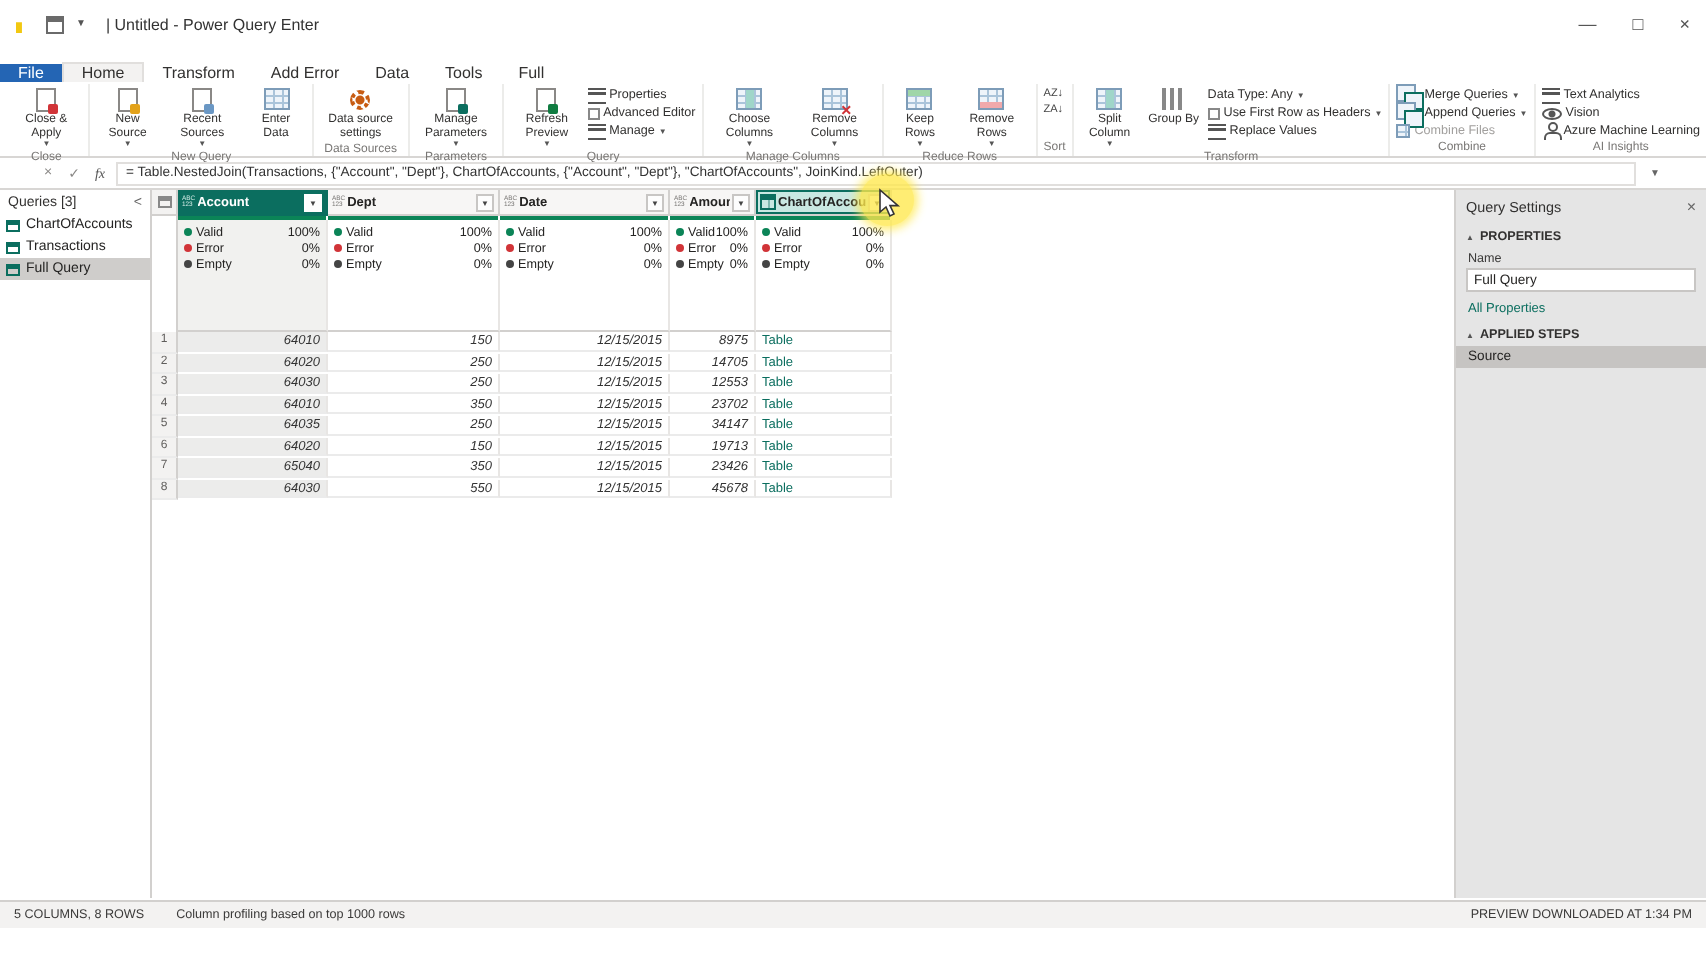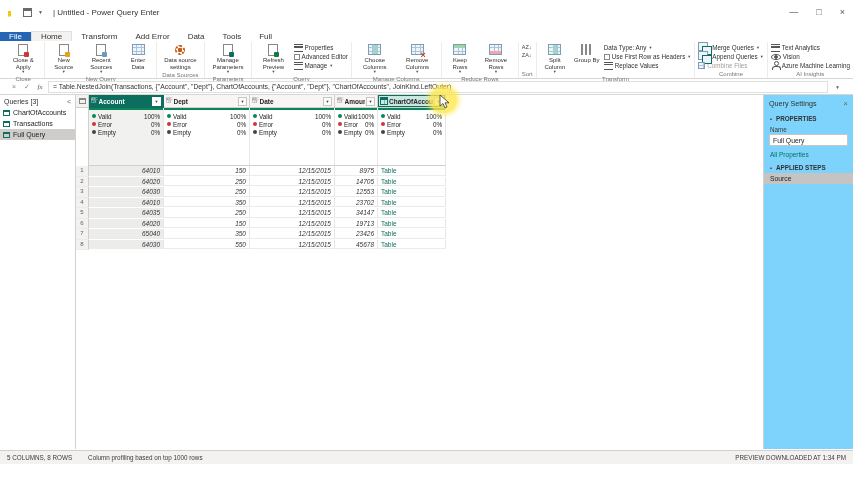--- a/index.html
+++ b/index.html
@@ -52,21 +52,21 @@
   .i-two::before,.i-two::after{content:"";position:absolute;width:8px;height:7px;border:1px solid #7d9cb8;background:#eef4fa}
   .i-two::after{left:4px;top:4px;border-color:var(--teal)}
   .i-eye{width:10px;height:6px;border:1px solid #555;border-radius:50%;background:radial-gradient(circle,#555 1.5px,transparent 2px)}
   .i-lines{width:9px;height:8px;border-top:1.5px solid #555;border-bottom:1.5px solid #555;background:linear-gradient(#555 1.5px,transparent 1.5px) center/100% 50% no-repeat}
   .i-person{width:9px;height:9px;position:relative}
   .i-person::before{content:"";position:absolute;left:3px;top:0;width:3px;height:3px;border-radius:50%;border:1px solid #555}
   .i-person::after{content:"";position:absolute;left:1px;bottom:0;width:7px;height:3px;border:1px solid #555;border-bottom:none;border-radius:3px 3px 0 0}
   .sorticons{display:flex;flex-direction:column;gap:2px;font-size:5.5px;color:#444;padding-top:2px}
   .chk{width:6px;height:6px;border:1px solid #888;background:#fff}
   
-  .fbar{height:16px;display:flex;align-items:center;border-bottom:1px solid #d8d6d4;font-size:7px;padding:1px 9px;gap:3px;background:#fff}
+  .fbar{height:16px;display:flex;align-items:center;border-bottom:1px solid #d8d6d4;font-size:7px;padding:1px 19px;gap:3px;background:#fff}
   .fico{color:#8a8886;width:10px;text-align:center}
   .fx{font-style:italic;font-family:"Liberation Serif",serif;color:#555}
   .finput{flex:1;height:12px;border:1px solid #e1dfdd;background:#fff;display:flex;align-items:center;padding:0 4px;font-size:6.8px;color:#333;white-space:nowrap;overflow:hidden}
   .fdrop{font-size:5px;color:#666;padding:0 4px}
   
   .main{display:flex;height:354px}
   .qpane{width:76px;border-right:1px solid var(--bord);font-size:7px;background:#fff;flex:none}
   .qhead{display:flex;justify-content:space-between;align-items:center;padding:3px 4px 2px;color:#323130}
   .qcollapse{color:#666;font-size:7px;cursor:pointer}
   .qitem{display:flex;align-items:center;gap:3px;height:11px;padding:0 3px;cursor:pointer;white-space:nowrap}
@@ -94,21 +94,21 @@
   .stat{display:flex;align-items:center;height:8px}
   .dot{width:4px;height:4px;border-radius:50%;margin-right:2px;flex:none}
   .d-valid{background:var(--valid)}.d-error{background:var(--error)}.d-empty{background:var(--empty)}
   .stat .v{margin-left:auto}
   .rnum{width:13px;flex:none;background:#f3f2f1;color:#605e5c;text-align:center;font-size:6px;line-height:9.5px;border-right:1px solid var(--bord);border-bottom:1px solid #ebebeb}
   .gcell{height:9.5px;line-height:9.5px;font-size:6.5px;border-right:1px solid var(--bord-lt);border-bottom:1px solid #ebebeb;flex:none;overflow:hidden;white-space:nowrap;cursor:cell}
   .gcell.num{text-align:right;padding-right:3px;font-style:italic;color:#333}
   .gcell.tint{background:#ececeb}
   .gcell.tlink{color:var(--teal);padding-left:3px;cursor:pointer}
   
-  .spane{width:90px;flex:none;border-left:1px solid var(--bord);background:#7dd3fc;font-size:7px;display:flex;flex-direction:column}
+  .spane{width:126px;flex:none;border-left:1px solid var(--bord);background:#e5e5e5;font-size:7px;display:flex;flex-direction:column}
   .stitle{display:flex;justify-content:space-between;align-items:center;padding:4px 5px 3px;font-size:7.2px;color:#323130}
   .sclose{color:#666;cursor:pointer;font-size:8px}
   .sect{font-weight:bold;font-size:6.3px;padding:4px 5px 2px;display:flex;align-items:center;gap:3px;color:#323130}
   .tri{font-size:4px;color:#555}
   .nlabel{padding:2px 6px 1px;font-size:6.3px;color:#3b3a39}
   .ninput{margin:0 5px;background:#fff;border:1px solid #c8c6c4;height:12px;font-size:6.8px;padding:0 3px;display:flex;align-items:center;color:#252423;cursor:text}
   .allprops{color:var(--teal);padding:5px 6px 2px;font-size:6.5px;cursor:pointer}
   .step{height:11px;display:flex;align-items:center;padding:0 6px;font-size:6.8px;cursor:pointer}
   .step.sel{background:#c6c4c2}
   

